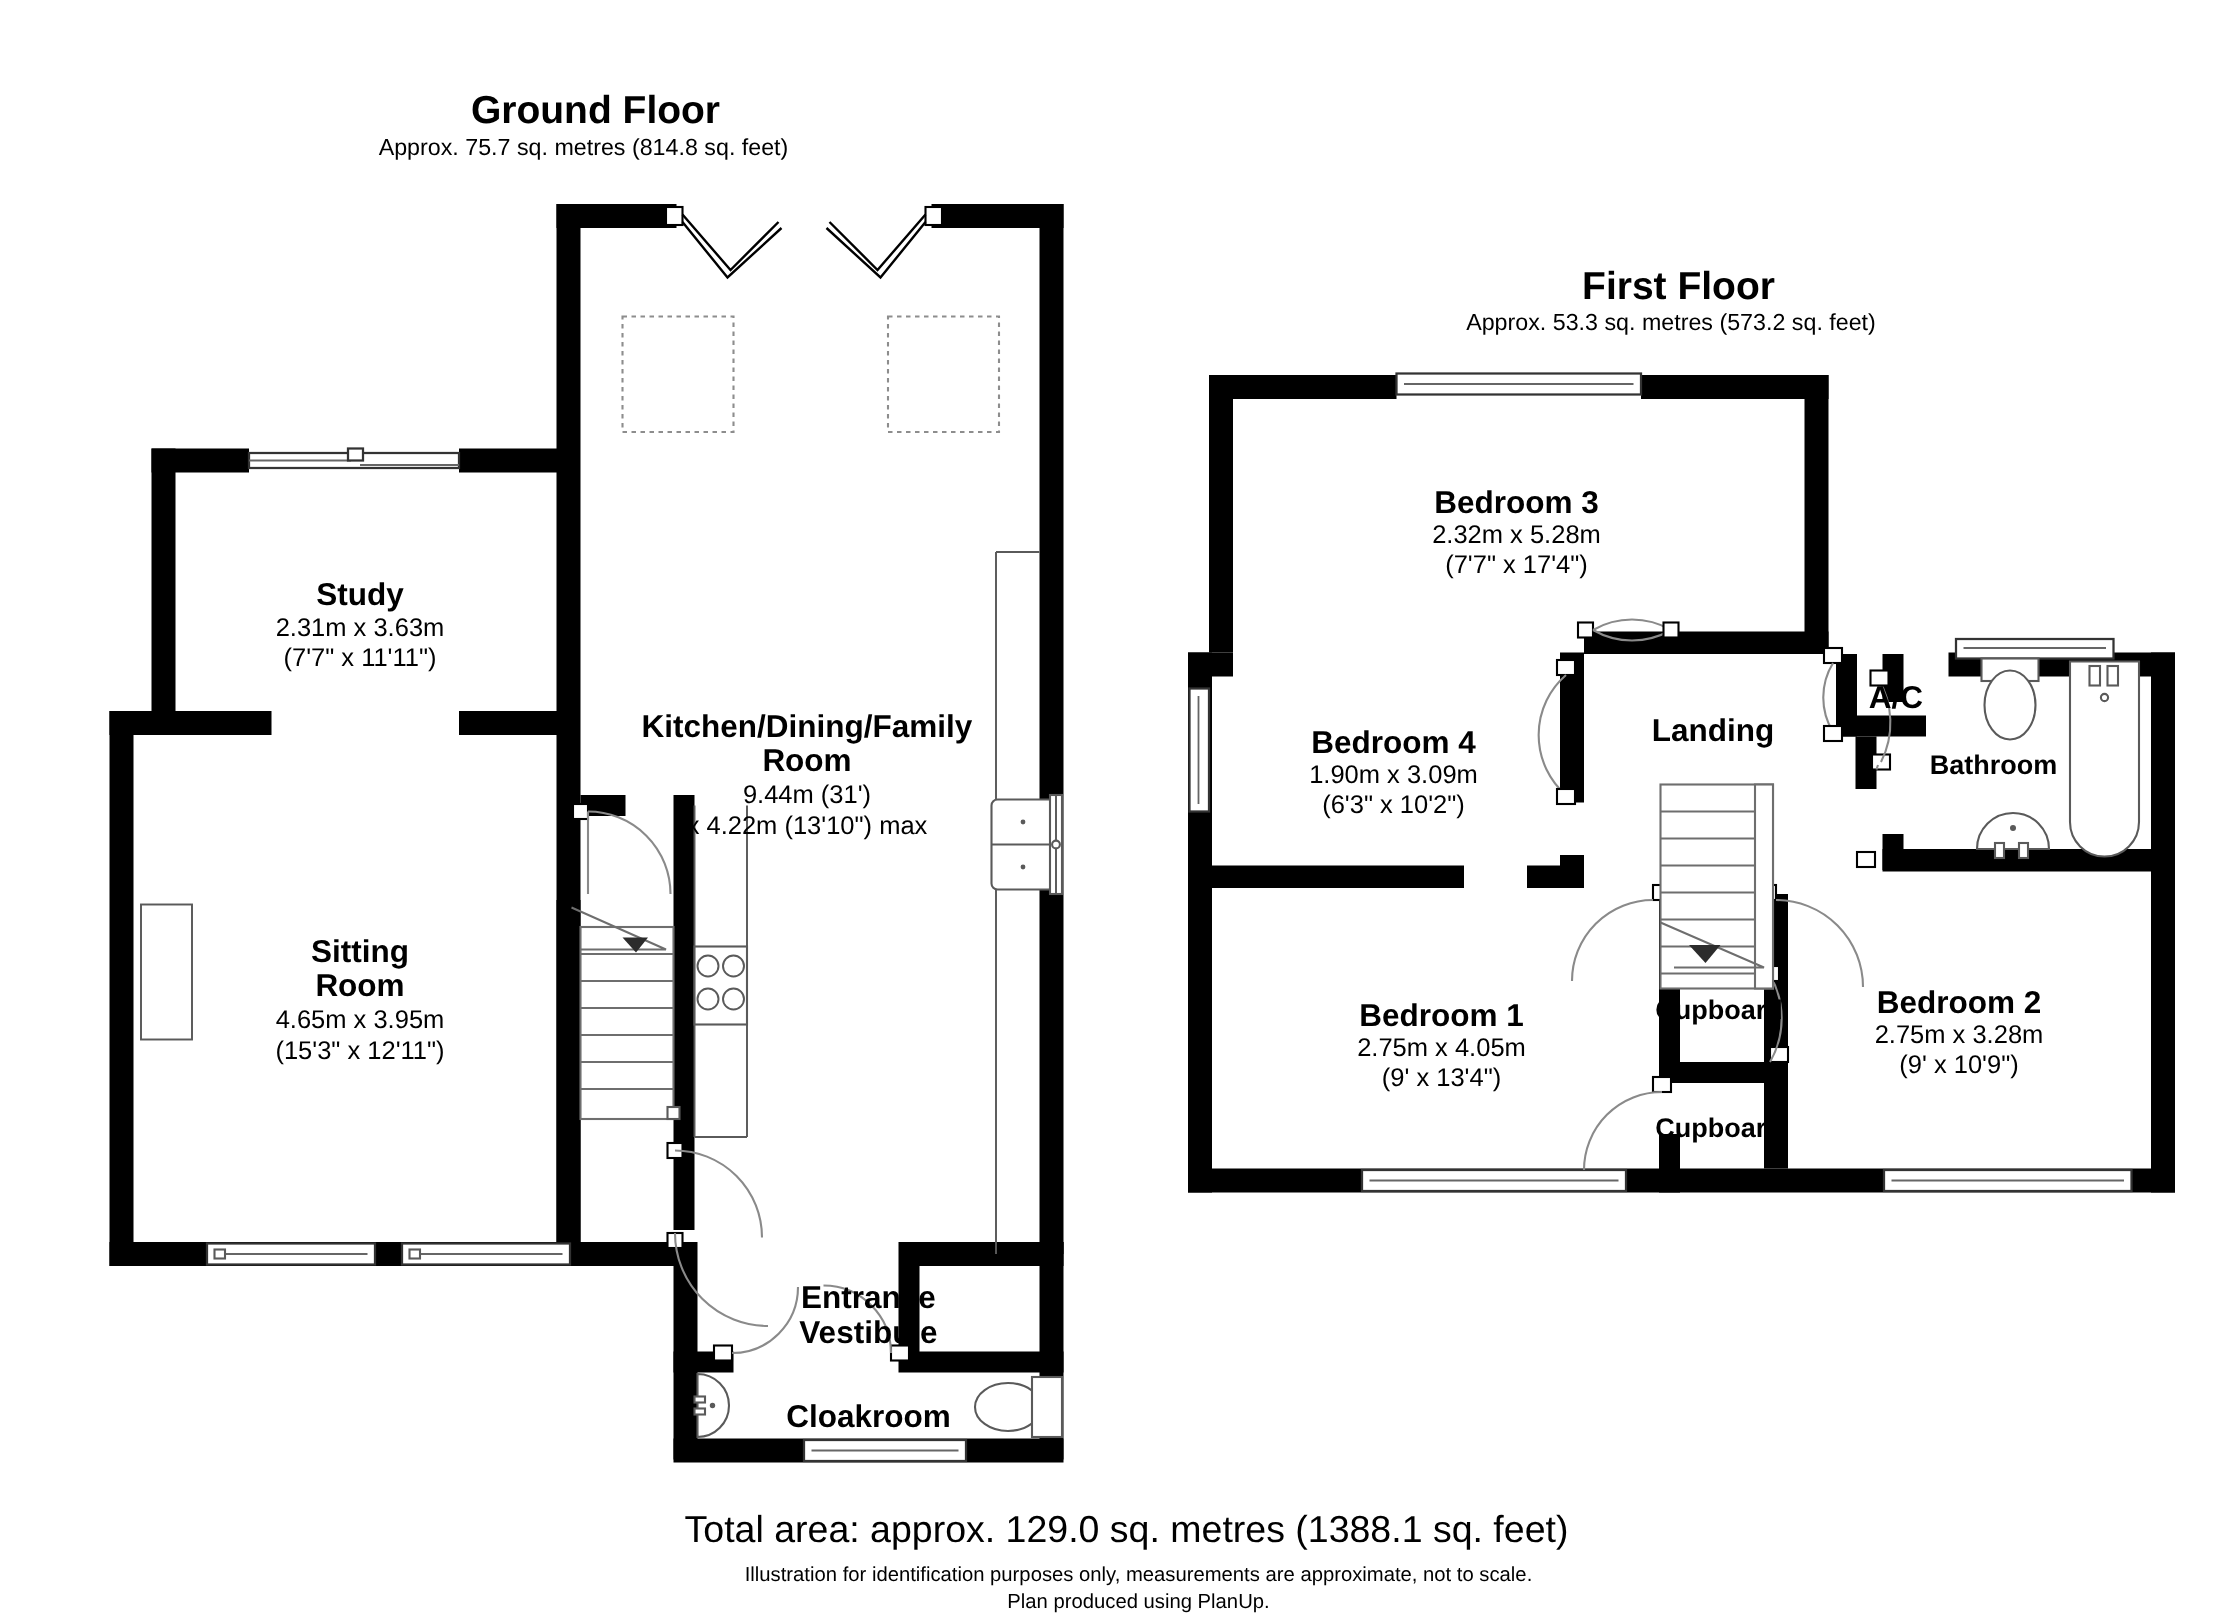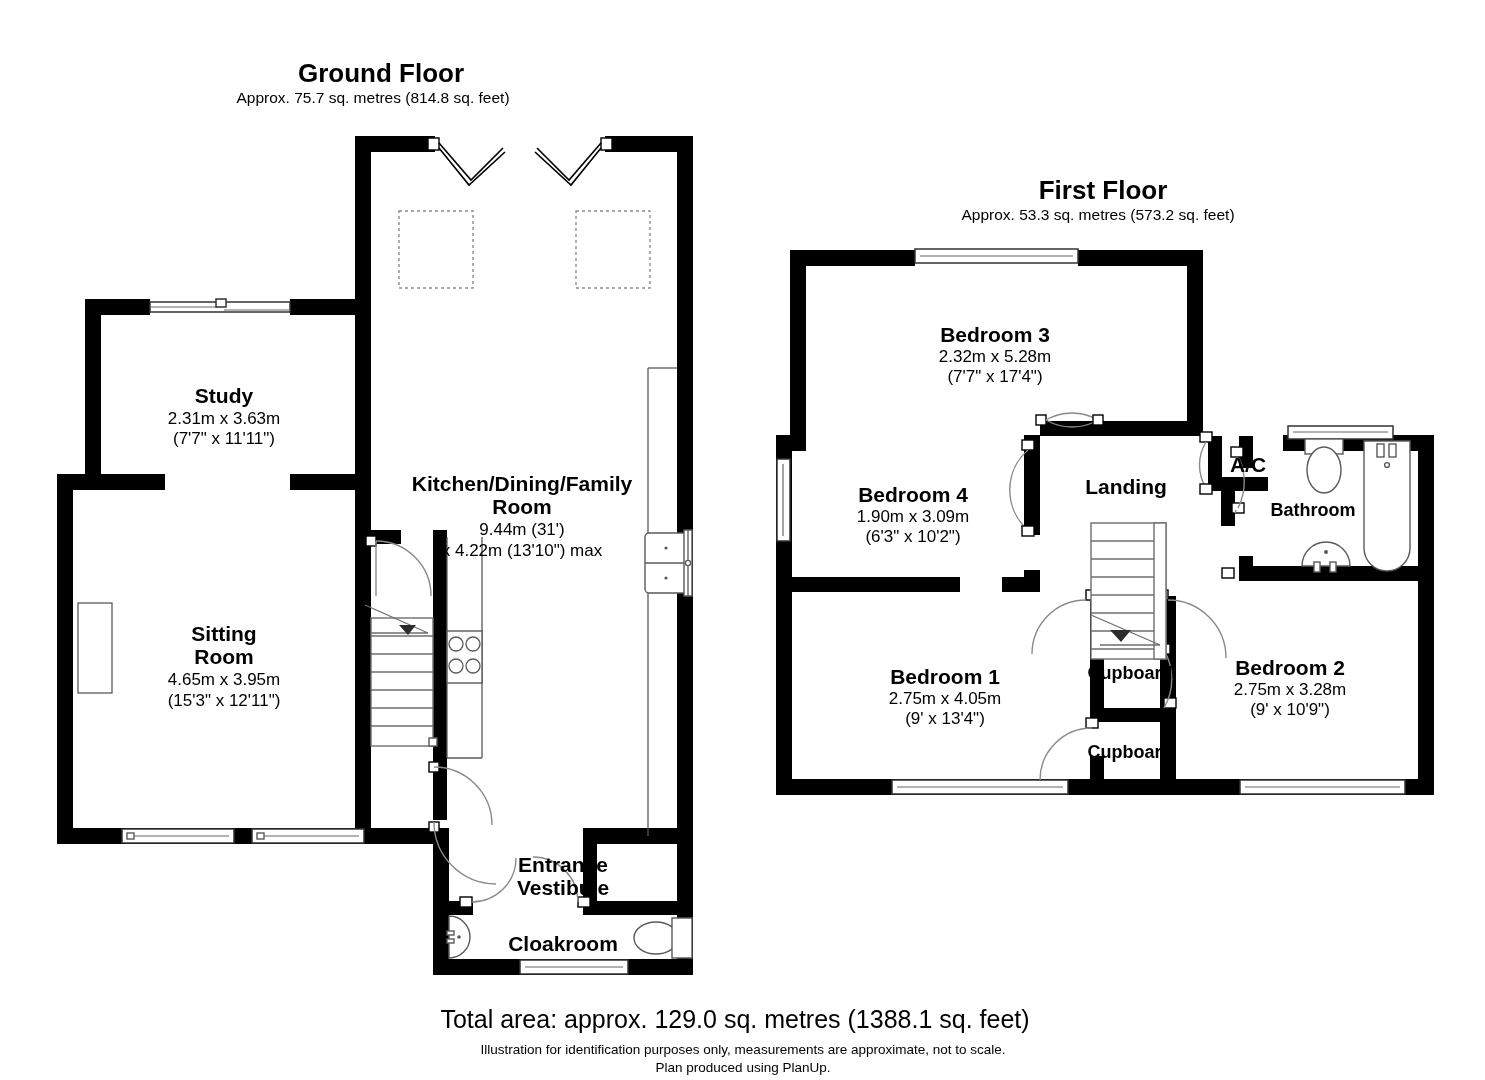--- a/index.html
+++ b/index.html
@@ -11,21 +11,21 @@
   body {
     width: 1485px;
     height: 1080px;
     font-family: "Liberation Sans", sans-serif;
     color: #000000;
     overflow: hidden;
     position: relative;
   }
   #plan-root {
     position: absolute;
-    left: 0; top: 0;
+    left: 16px; top: 0;
     width: 1434px;
     height: 1080px;
   }
   svg#floorplan {
     display: block;
     width: 1485px;
     height: 1080px;
   }
   .wall { fill: #000000; }
   .thin { fill: none; stroke: #000000; stroke-width: 1.6; }

